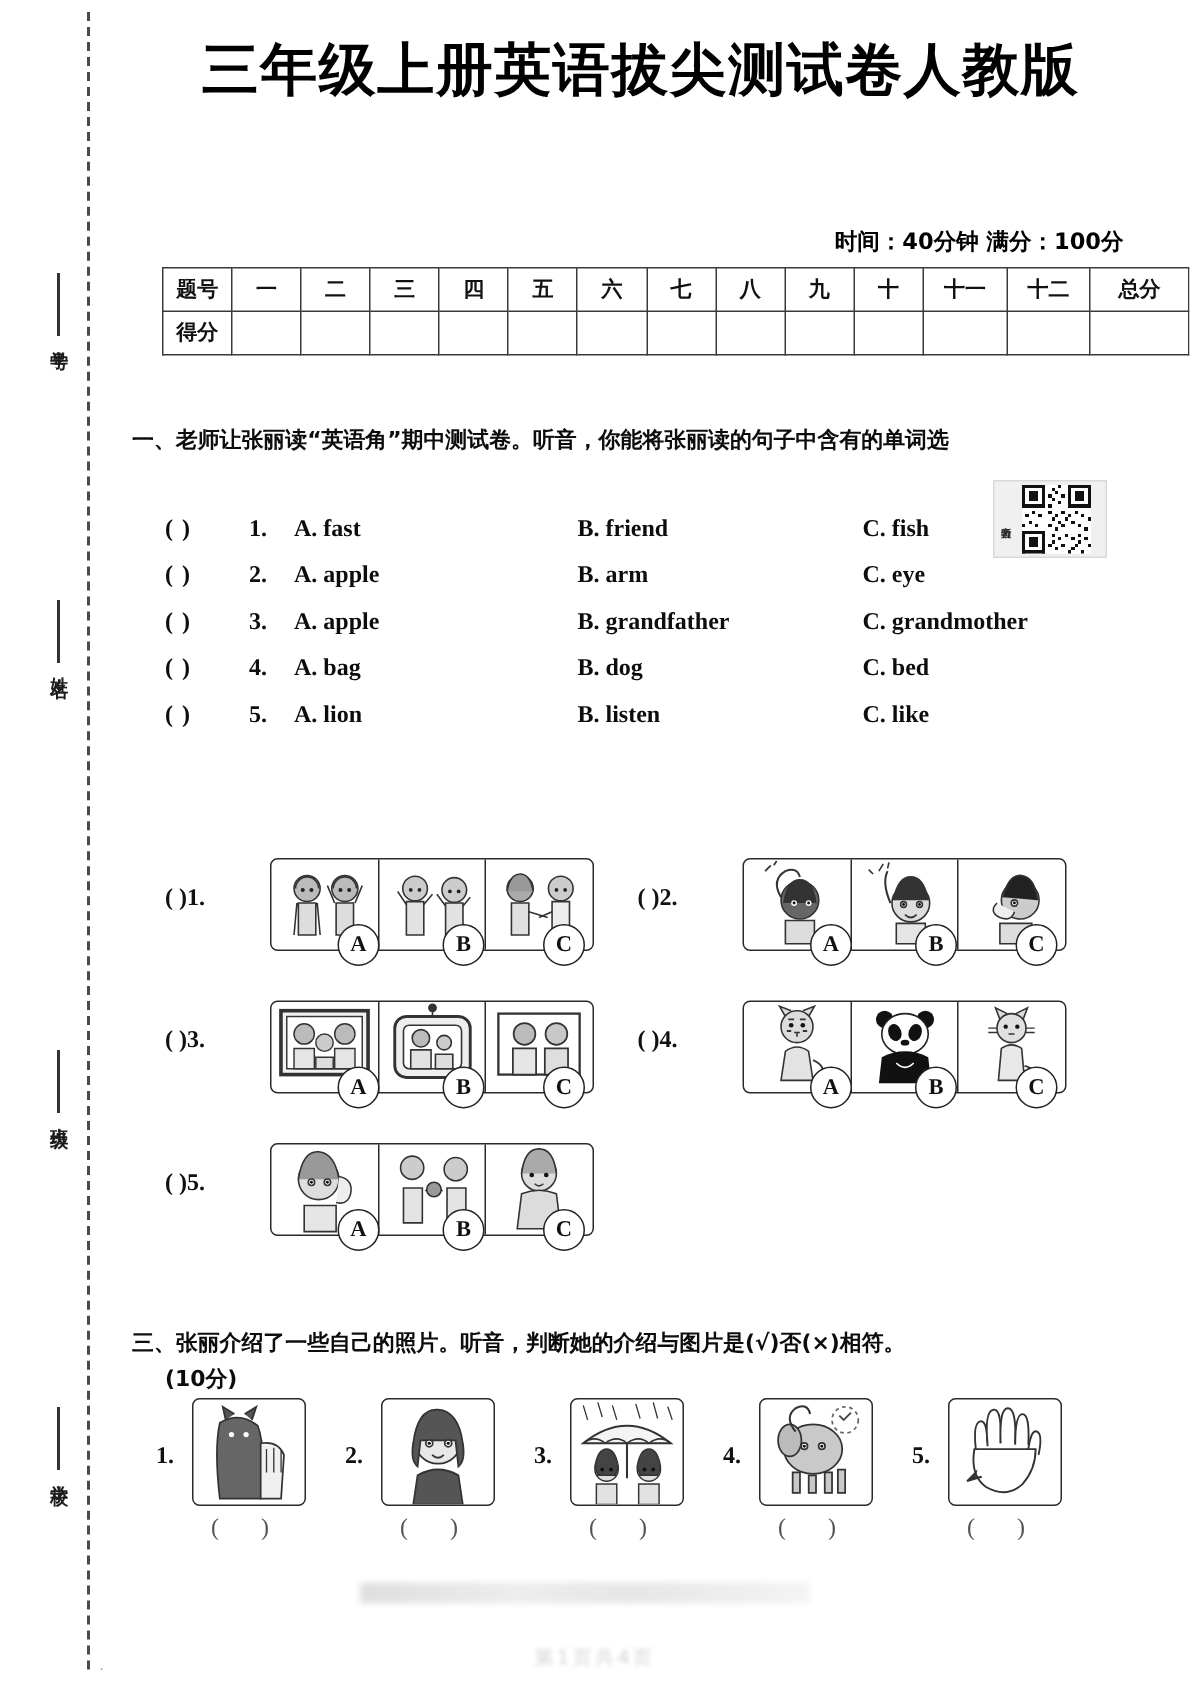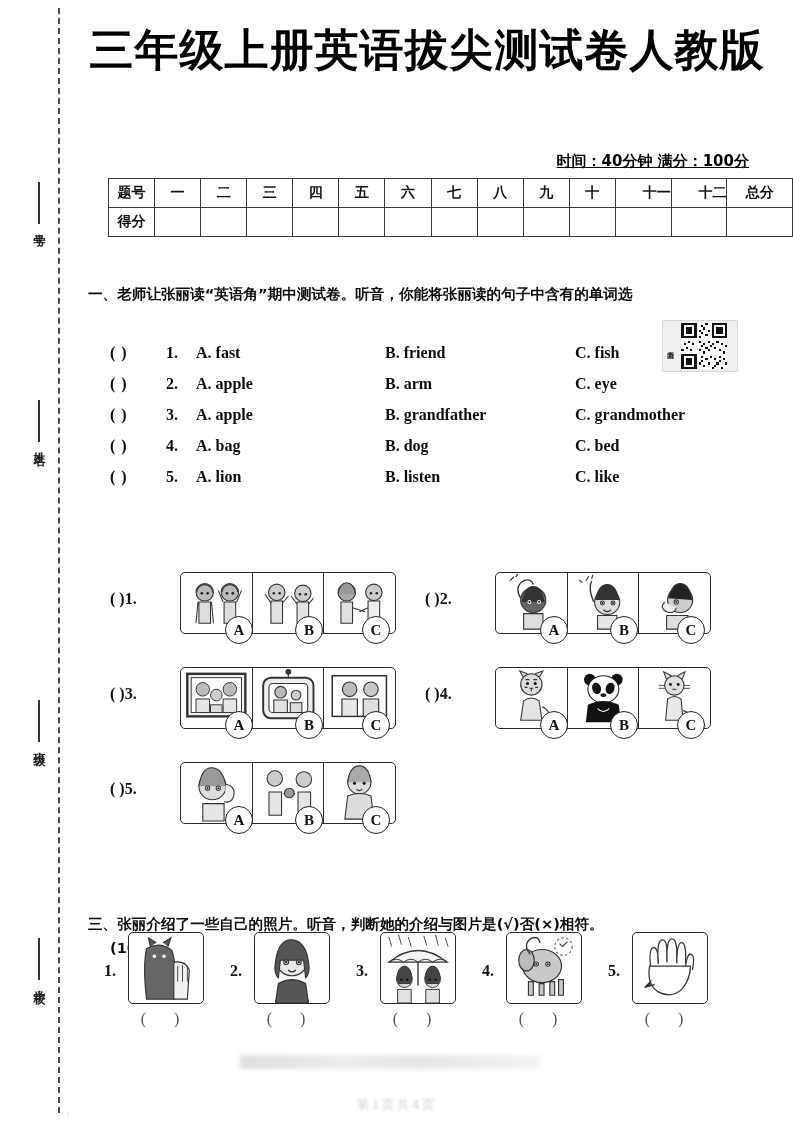--- a/index.html
+++ b/index.html
@@ -17,36 +17,36 @@
   .rail-item{position:absolute;left:22px;width:34px;
     display:flex;flex-direction:column;align-items:center;}
   .rail-tick{width:2px;background:#333;}
   .rail-label{writing-mode:vertical-rl;text-orientation:upright;
     font-family:"DejaVu Sans","Liberation Sans",sans-serif;
     font-size:12px;font-weight:600;letter-spacing:2px;color:#1d1d1d;white-space:nowrap;}
 
   
   .title{position:absolute;left:72px;top:26px;width:710px;text-align:center;
     font-family:"DejaVu Sans","Liberation Sans",sans-serif;
-    font-size:44px;font-weight:700;letter-spacing:1px;color:#000;line-height:1.1;}
+    font-size:38px;font-weight:700;letter-spacing:1px;color:#000;line-height:1.1;}
   .subtitle{position:absolute;left:72px;top:90px;width:710px;text-align:center;
     font-family:"DejaVu Sans","Liberation Sans",sans-serif;
     font-size:27px;font-weight:700;letter-spacing:1px;color:#000;}
   .meta{position:absolute;right:44px;top:152px;
     font-family:"DejaVu Sans","Liberation Sans",sans-serif;
-    font-size:15px;font-weight:600;color:#000;white-space:nowrap;text-decoration:underline;}
+    font-size:15px;font-weight:600;color:#000;white-space:nowrap;}
 
   
   .score-table{position:absolute;left:108px;top:178px;border-collapse:collapse;}
   .score-table td{border:1px solid #3a3a3a;height:28px;text-align:center;
     font-family:"DejaVu Sans","Liberation Sans",sans-serif;
     font-size:14px;font-weight:600;color:#111;padding:0;}
   .score-table td.rowhead{width:46px;}
   .score-table td.col{width:46px;}
-  .score-table td.wide{width:56px;text-align:right;}
+  .score-table td.wide{width:56px;}
   .score-table td.total{width:66px;}
 
   
   .sec-head{position:absolute;left:72px;width:710px;text-align:center;
     font-family:"DejaVu Sans","Liberation Sans",sans-serif;
     font-size:19px;font-weight:700;color:#000;}
 
   
   .q{position:absolute;left:88px;width:672px;
     font-family:"DejaVu Sans","Liberation Sans",sans-serif;
@@ -528,21 +528,21 @@
           <path d="M24 34 q12 -5 24 0 l3 24 h-30z" fill="#dcdcdc"></path>
         </g>
           </svg>
       </div>
     </div>
     <div class="letter" style="left:115px;top:44px;">A</div>
     <div class="letter" style="left:185px;top:44px;">B</div>
     <div class="letter" style="left:252px;top:44px;">C</div>
   </div>
 
-  <div class="q" style="top:884px;margin-top:28px;">
+  <div class="q" style="top:884px;">
     <span>三、</span><span>张丽介绍了一些自己的照片。听音，判断她的介绍与图片是(√)否(×)相符。</span>
     <span class="indent">(10分)</span>
   </div>
 
   <div class="strip-item" style="left:128px;top:932px;">
     <span class="strip-num">1.</span>
     <div class="strip-box">
       <svg viewBox="0 0 76 72">
           <g stroke="#333" fill="none" stroke-width="1.2">
         <path d="M22 14 l-2 -9 l8 5 M40 14 l3 -9 l-8 5" fill="#555"></path>

